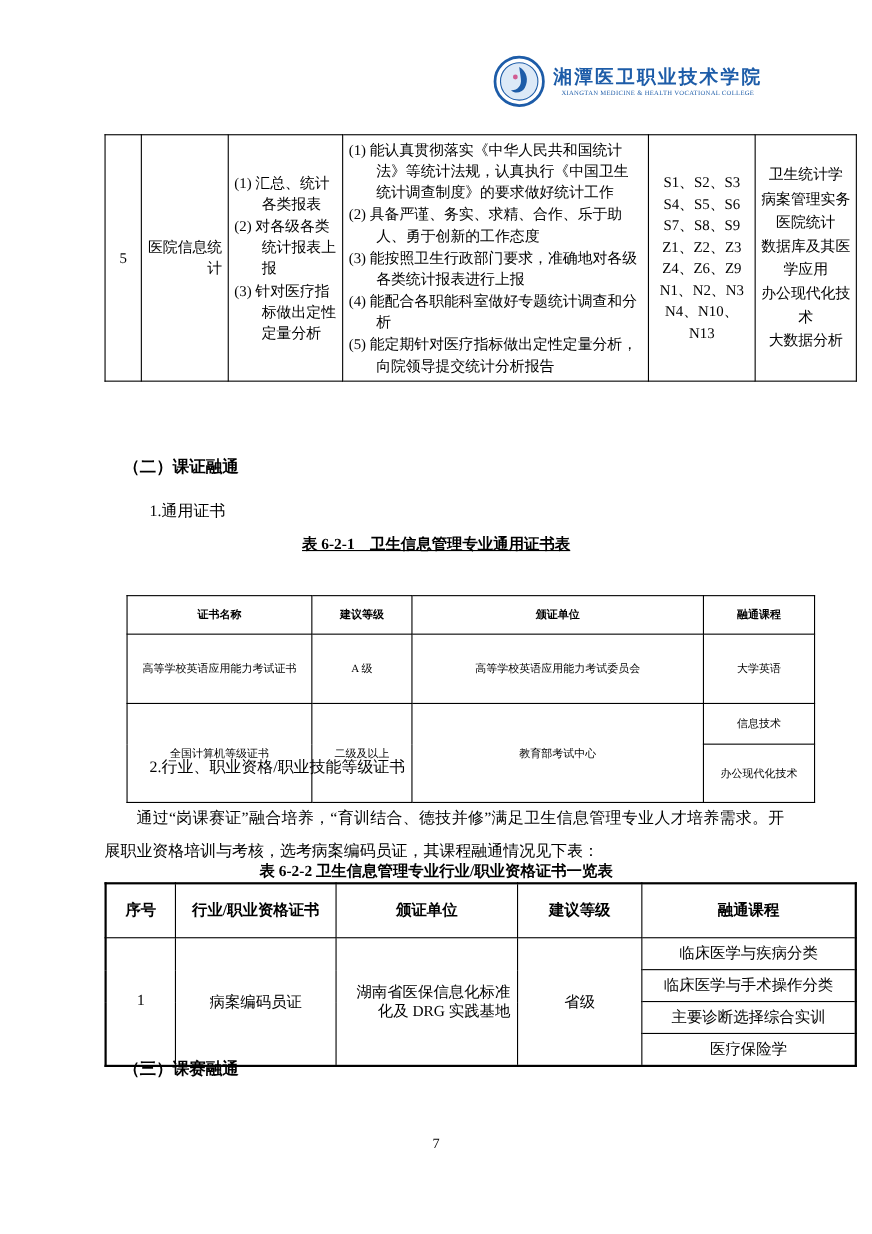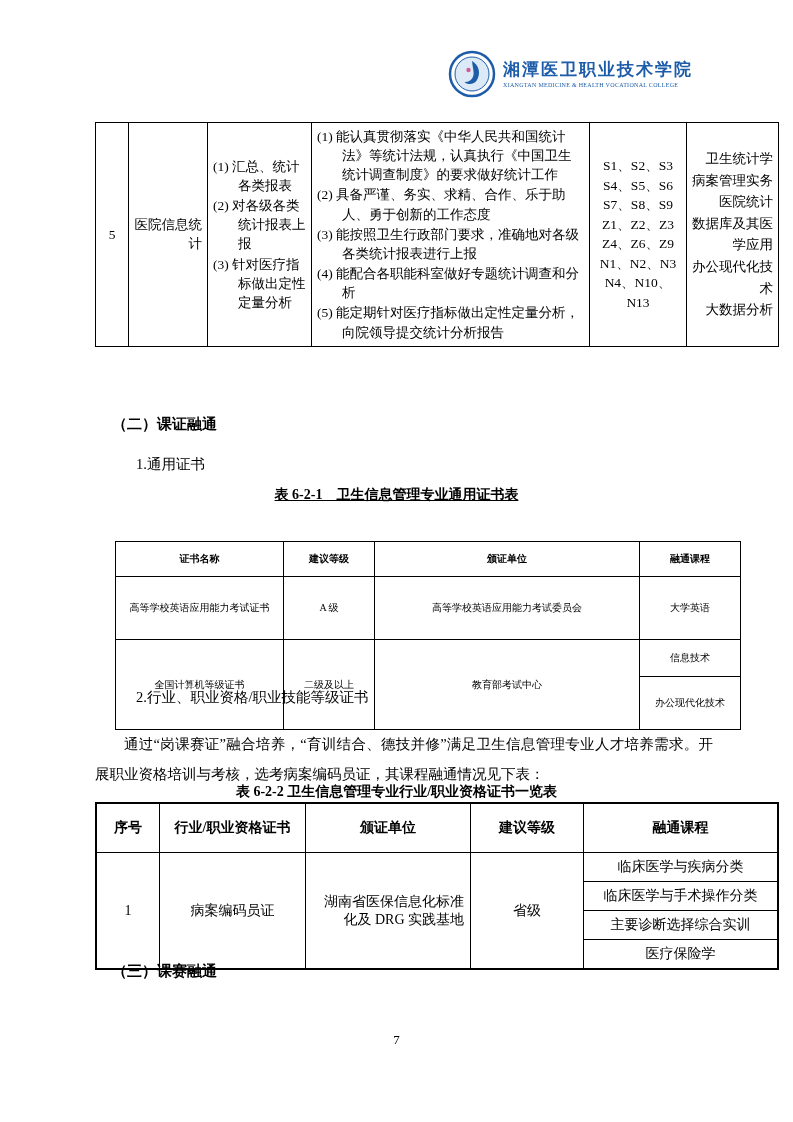--- a/index.html
+++ b/index.html
@@ -1,35 +1,35 @@
 <!DOCTYPE html>
 <html><head>
 <meta charset="utf-8">
 <style>
   html,body{margin:0;padding:0;background:#fff;}
   .page{position:relative;width:793px;height:1122px;background:#fff;color:#000;
         font-family:"Liberation Serif","DejaVu Serif",serif;overflow:hidden;}
 
   
   .logo{position:absolute;top:50px;right:100px;display:flex;align-items:center;gap:7px;}
-  .logo-text{display:flex;flex-direction:column;}
+  .logo-text{display:flex;flex-direction:column;align-items:center;}
   .logo-cn{font-size:17px;font-weight:bold;color:#1d5ca8;letter-spacing:2px;line-height:1.2;}
   .logo-en{font-size:6px;color:#1d5ca8;letter-spacing:0.3px;margin-top:2px;}
 
   table{border-collapse:collapse;table-layout:fixed;}
 
   
   .t-top{position:absolute;top:122px;left:95px;width:617px;font-size:13.5px;line-height:1.42;}
   .t-top td{border:1px solid #000;padding:3px 5px;vertical-align:middle;}
   .c-index{width:22px;text-align:center;}
   .c-post{width:68px;text-align:right;}
   .c-tasks{width:93px;text-align:left;}
   .c-req{width:267px;text-align:left;}
   .c-codes{width:86px;text-align:center;}
-  .c-courses{width:81px;text-align:right;line-height:1.6;}
+  .c-courses{width:81px;text-align:center;line-height:1.6;}
   .hang{padding-left:1.85em;text-indent:-1.85em;margin:1px 0;}
   .code-line{line-height:1.45;}
 
   
   .h-bold{position:absolute;font-size:15px;font-weight:bold;}
   .sub-head{position:absolute;font-size:14.5px;}
   .caption{position:absolute;left:0;width:793px;text-align:center;font-weight:bold;font-size:14px;}
   .para{position:absolute;top:714px;left:95px;width:618px;font-size:14.5px;line-height:2.07;
         text-align:justify;text-indent:2em;}
 

